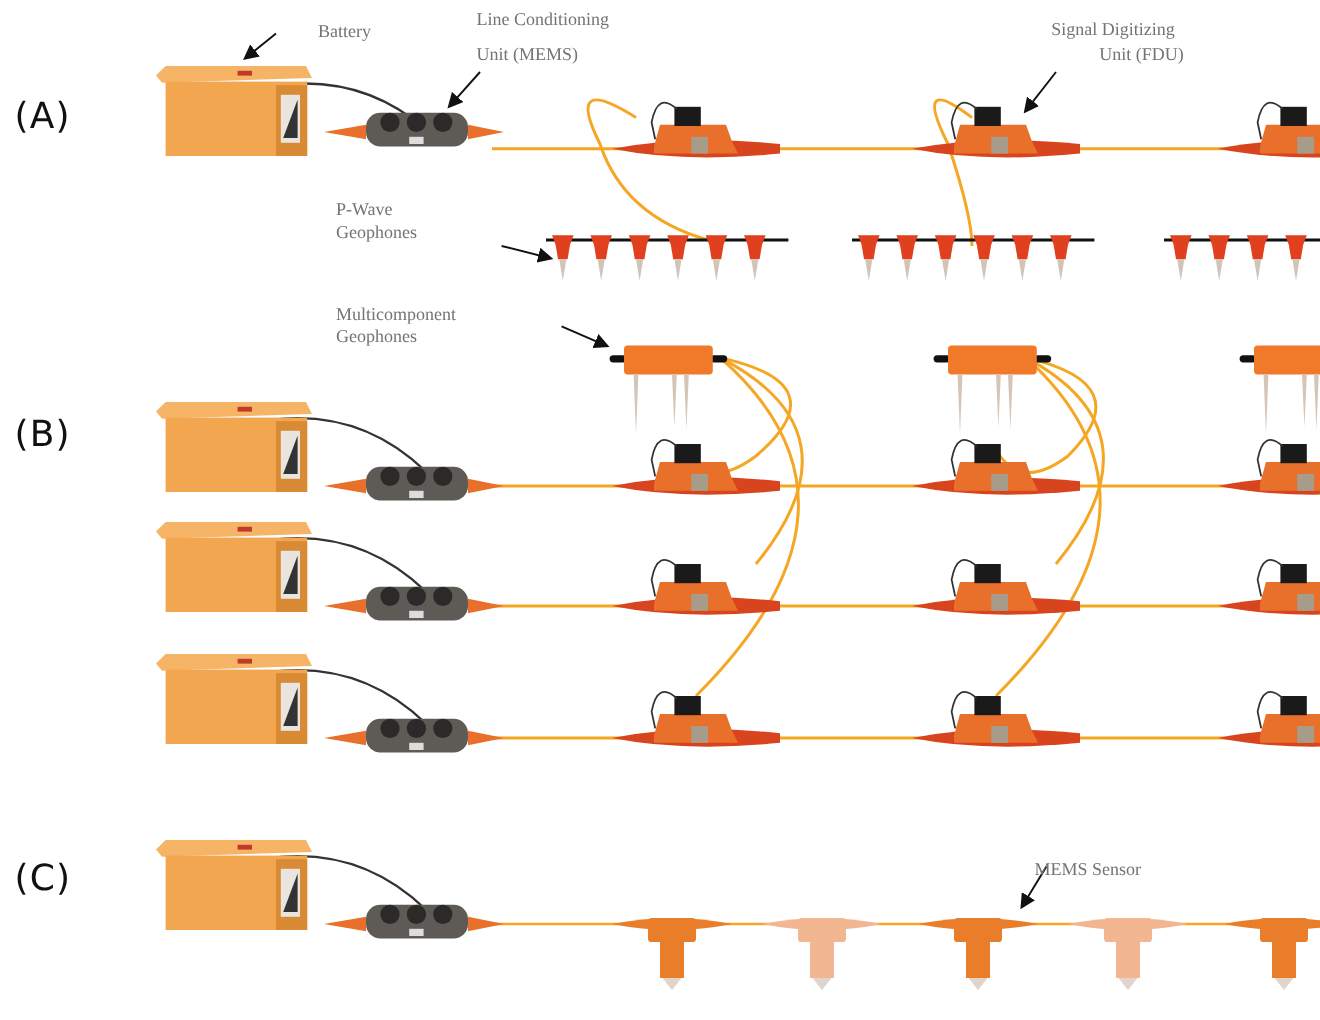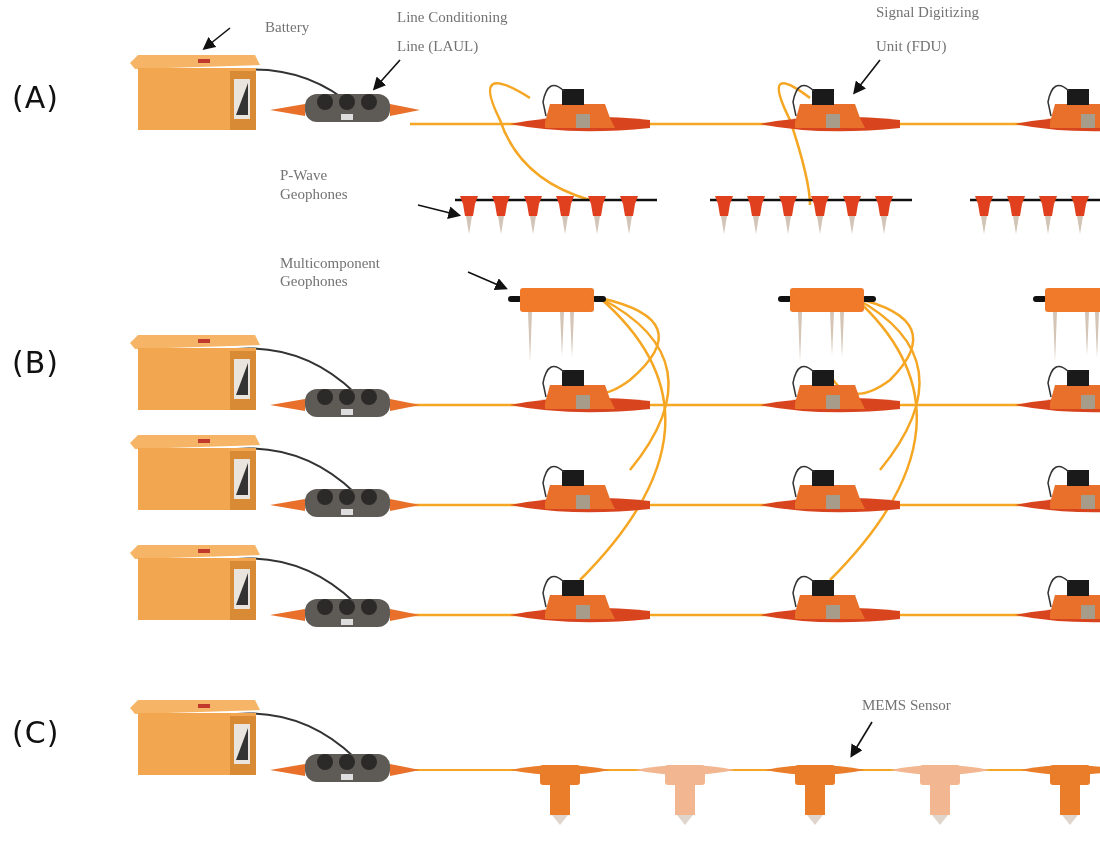--- a/index.html
+++ b/index.html
@@ -310,21 +310,21 @@
       </g>
       <line x1="872" y1="722" x2="852" y2="755" stroke="#111" stroke-width="1.6" marker-end="url(#ah)"></line>
     </svg>
 
   <div class="sec" style="left:12px;top:80px">(A)</div>
   <div class="sec" style="left:12px;top:345px">(B)</div>
   <div class="sec" style="left:12px;top:715px">(C)</div>
 
   <div class="lbl" style="left:265px;top:18px">Battery</div>
   <div class="lbl" style="left:397px;top:8px">Line Conditioning</div>
-  <div class="lbl" style="left:397px;top:37px">Line (LAUL)</div>
-  <div class="lbl" style="left:876px;top:3px">Signal Digitizing</div>
-  <div class="lbl" style="left:876px;top:37px">Unit (FDU)</div>
+  <div class="lbl" style="left:397px;top:37px">Unit (MEMS)</div>
+  <div class="lbl" style="left:876px;top:16px">Signal Digitizing</div>
+  <div class="lbl" style="left:916px;top:37px">Unit (FDU)</div>
   <div class="lbl" style="left:280px;top:166px">P-Wave</div>
   <div class="lbl" style="left:280px;top:185px">Geophones</div>
   <div class="lbl" style="left:280px;top:254px">Multicomponent</div>
   <div class="lbl" style="left:280px;top:272px">Geophones</div>
-  <div class="lbl" style="left:862px;top:696px">MEMS Sensor</div>
+  <div class="lbl" style="left:862px;top:716px">MEMS Sensor</div>
 </div>
 
 </body></html>

